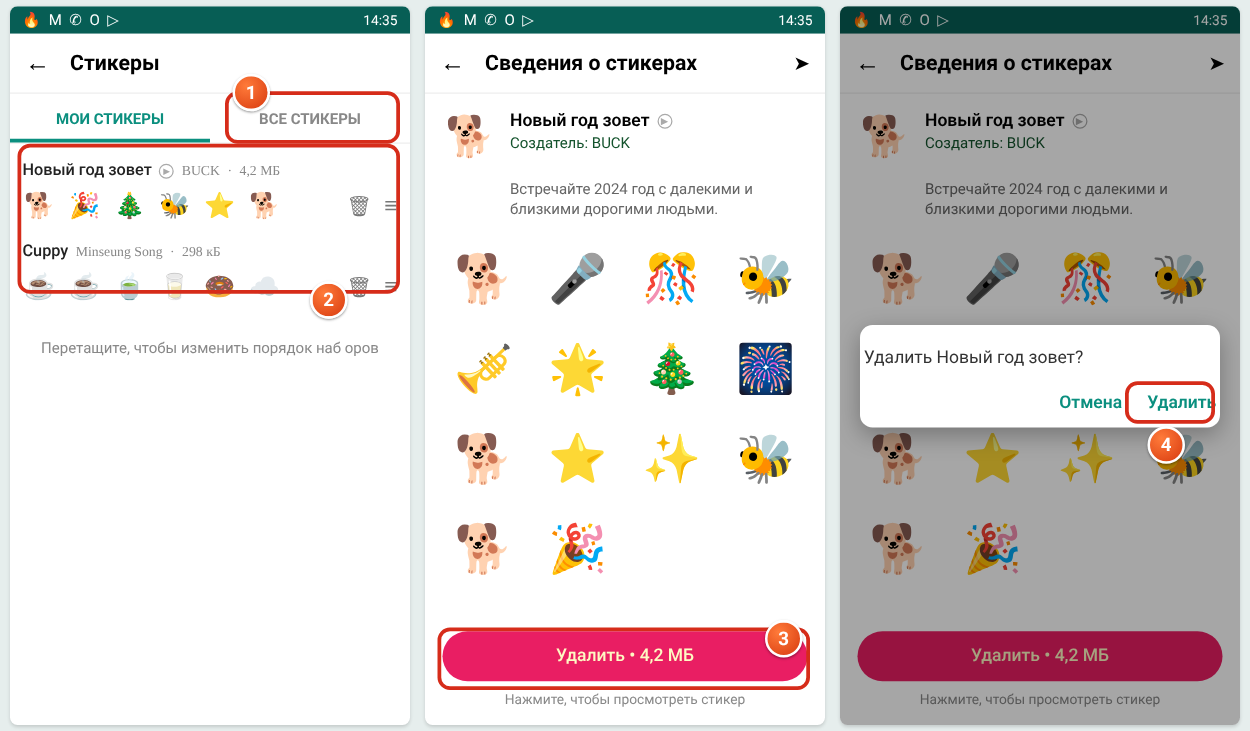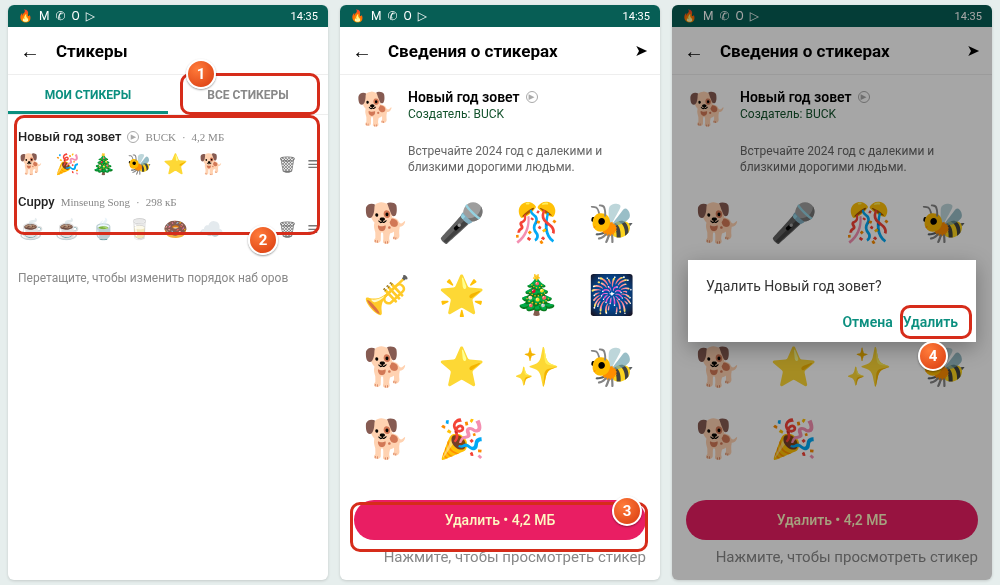--- a/index.html
+++ b/index.html
@@ -73,21 +73,21 @@
   }
   .thumb-row { display: flex; gap: 8px; flex: 1; }
   .thumb {
     width: 28px; height: 28px;
     display: flex; align-items: center; justify-content: center;
     font-size: 20px;
   }
   .trash, .drag { color: #777; font-size: 16px; cursor: pointer; }
   .drag { font-size: 18px; }
   .hint {
-    color: #888; font-size: 12px;
+    text-align: center; color: #888; font-size: 12px;
     margin-top: 18px;
   }
   
   .detail-head {
     display: flex; gap: 12px; padding: 14px 16px 10px;
   }
   .detail-icon {
     width: 40px; height: 40px; font-size: 32px;
     display:flex;align-items:center;justify-content:center;
   }
@@ -108,48 +108,48 @@
     margin-top: auto; padding: 12px 14px 14px;
   }
   .delete-btn {
     background: #e91e63;
     color: #fef9c3; text-align: center;
     border-radius: 24px; padding: 12px;
     font-size: 14px; font-weight: 500;
     cursor: pointer;
   }
   .bottom-hint {
-    text-align: right; color: #888; font-size: 15px; margin-top: 8px;
+    text-align: center; color: #888; font-size: 11px; margin-top: 8px;
   }
   
   .hl {
     position: absolute; border: 3px solid #d62c1a;
     border-radius: 10px; pointer-events: none;
   }
   .marker {
     position: absolute; width: 30px; height: 30px;
     background: radial-gradient(circle at 35% 30%, #ff7b3a, #d83a0f);
     border: 2px solid #fff; border-radius: 50%;
     color: #fff; font-weight: 700; font-size: 15px;
     display: flex; align-items: center; justify-content: center;
     box-shadow: 0 1px 2px rgba(0,0,0,0.4);
   }
   
   .dim {
     position: absolute; inset: 0; background: rgba(0,0,0,0.35);
   }
   .dialog {
     position: absolute; left: 16px; right: 16px; top: 255px;
-    background: #fff; border-radius: 0;
-    padding: 18px 18px 12px;
+    background: #fff; border-radius: 10px;
+    padding: 18px 3px 12px;
     box-shadow: 0 6px 20px rgba(0,0,0,0.3);
   }
   .dialog-msg { font-size: 14px; color: #333; }
   .dialog-actions {
-    display: flex; justify-content: flex-end; gap: 10px;
+    display: flex; justify-content: flex-end; gap: 20px;
     margin-top: 20px; font-size: 14px; font-weight: 600;
   }
   .dialog-actions span { color: #0b8f7f; cursor: pointer; }
 </style>
 </head>
 <body>
 
 <div class="phone">
   <div class="statusbar">
     <div class="status-icons">

